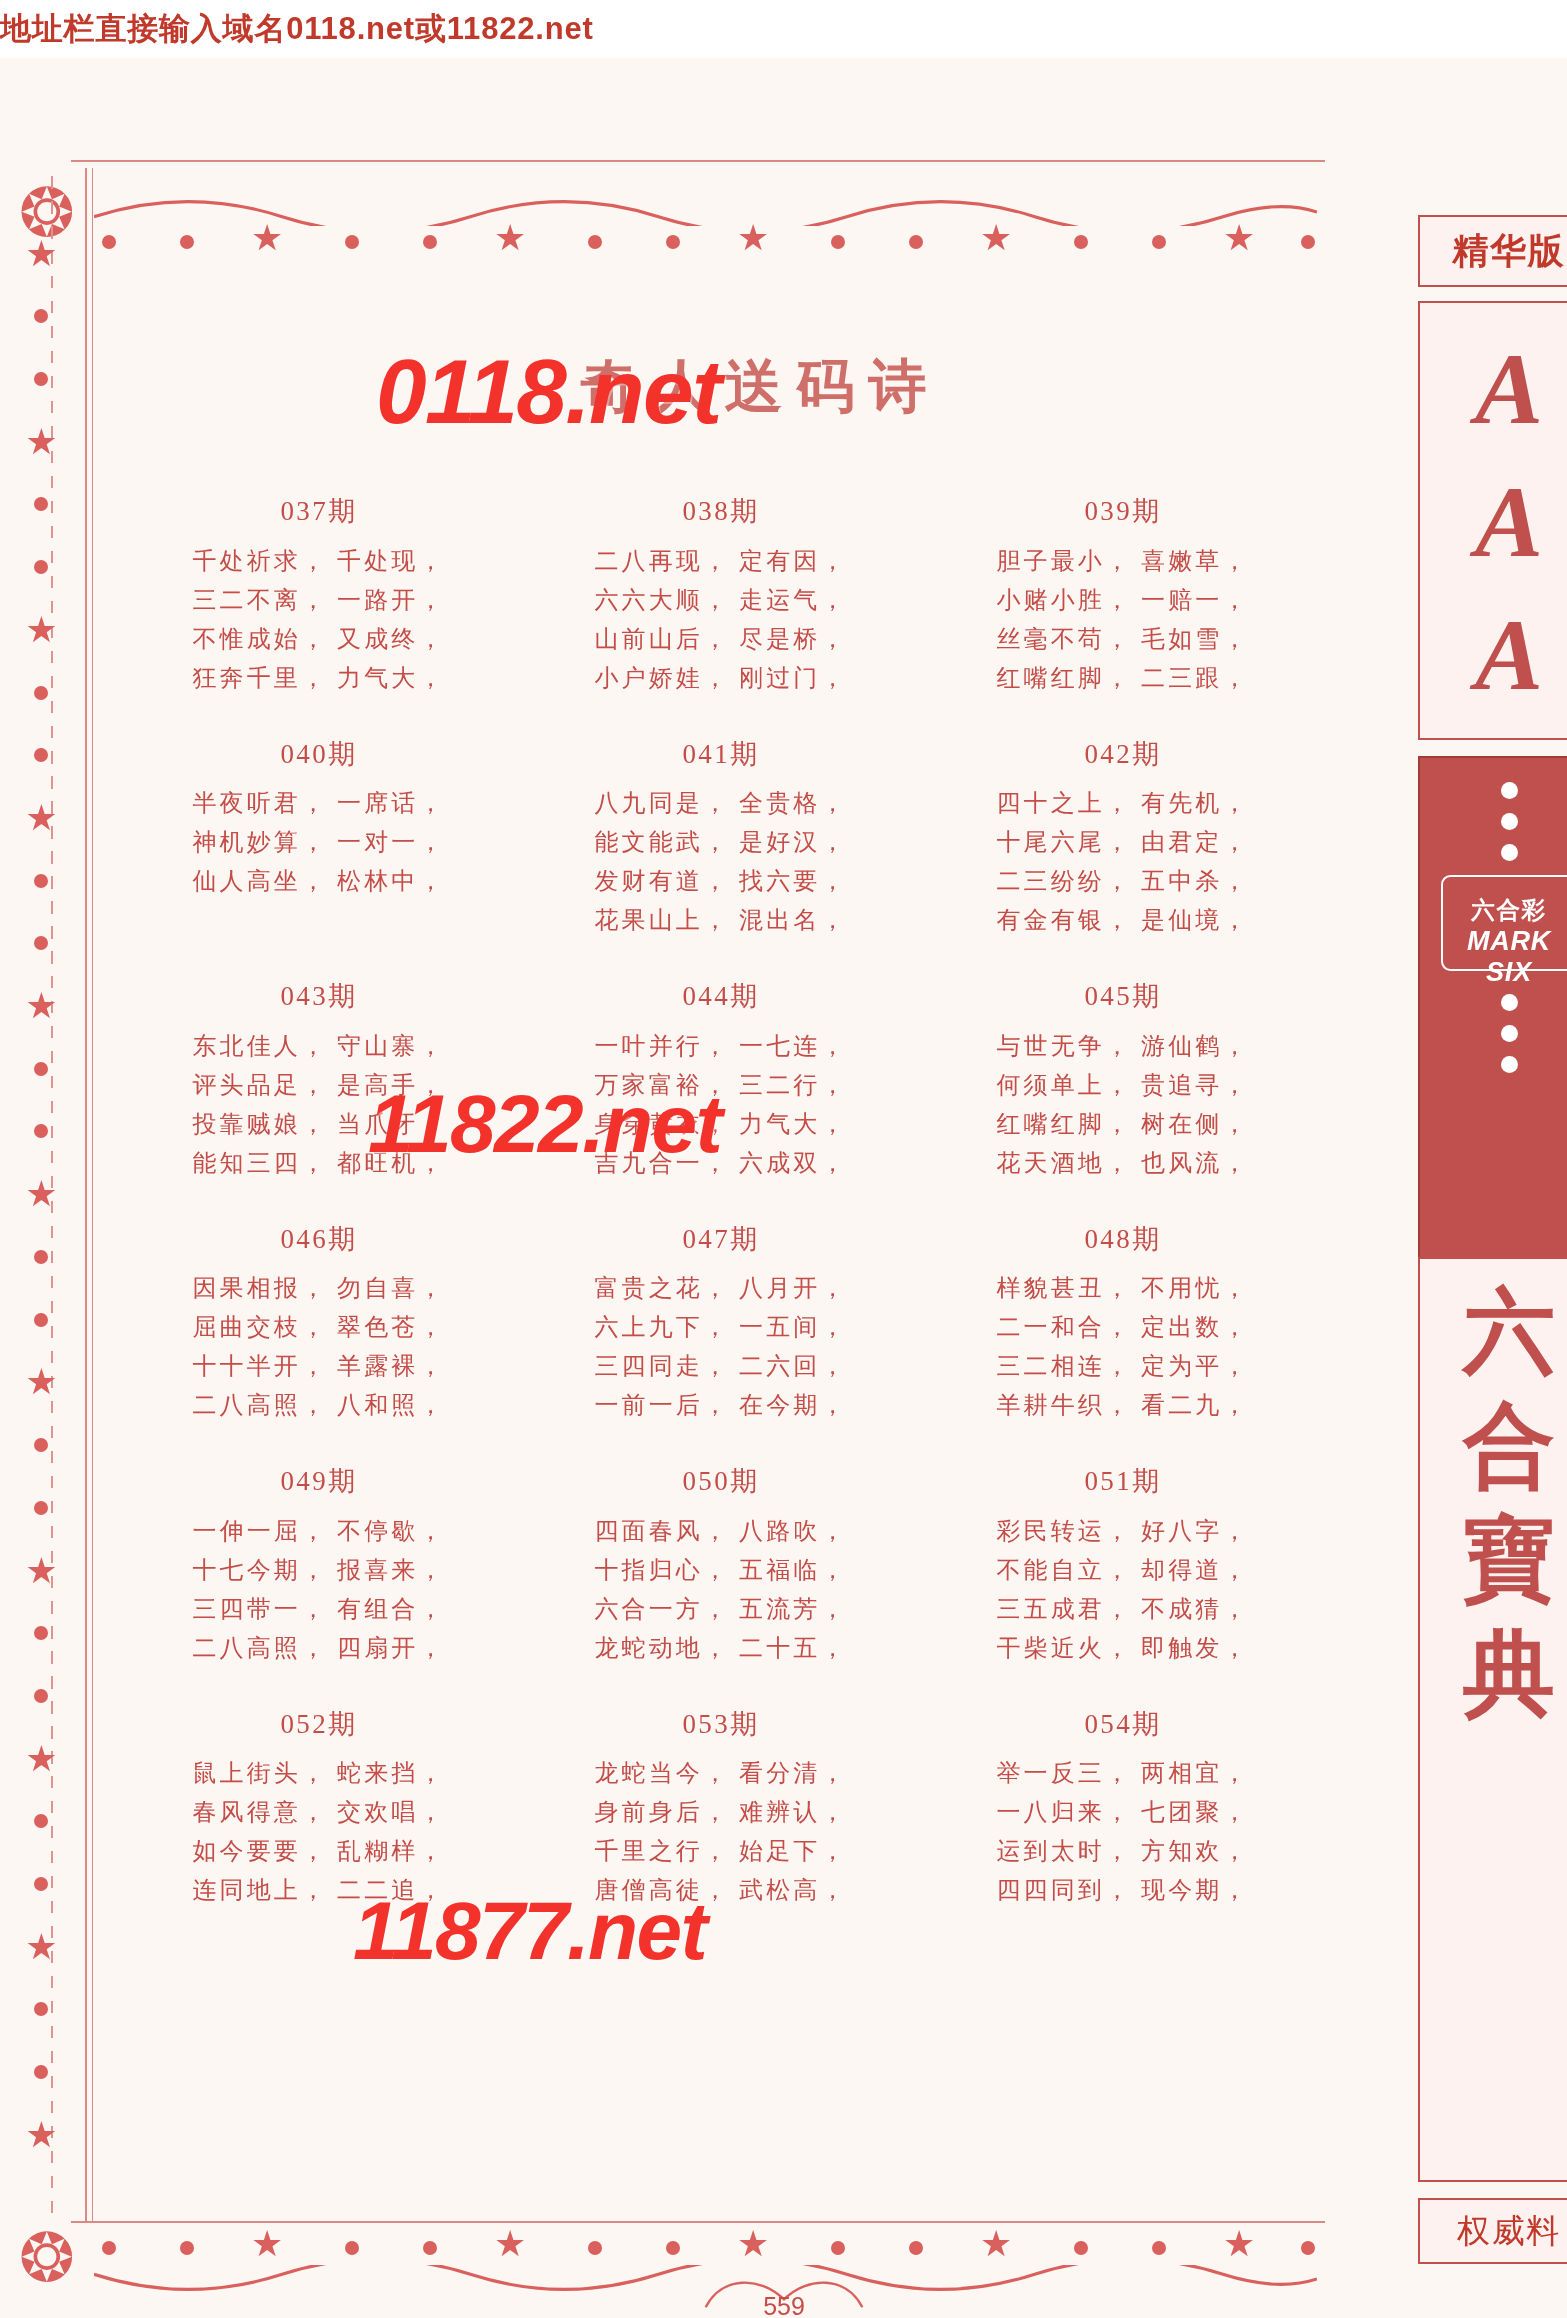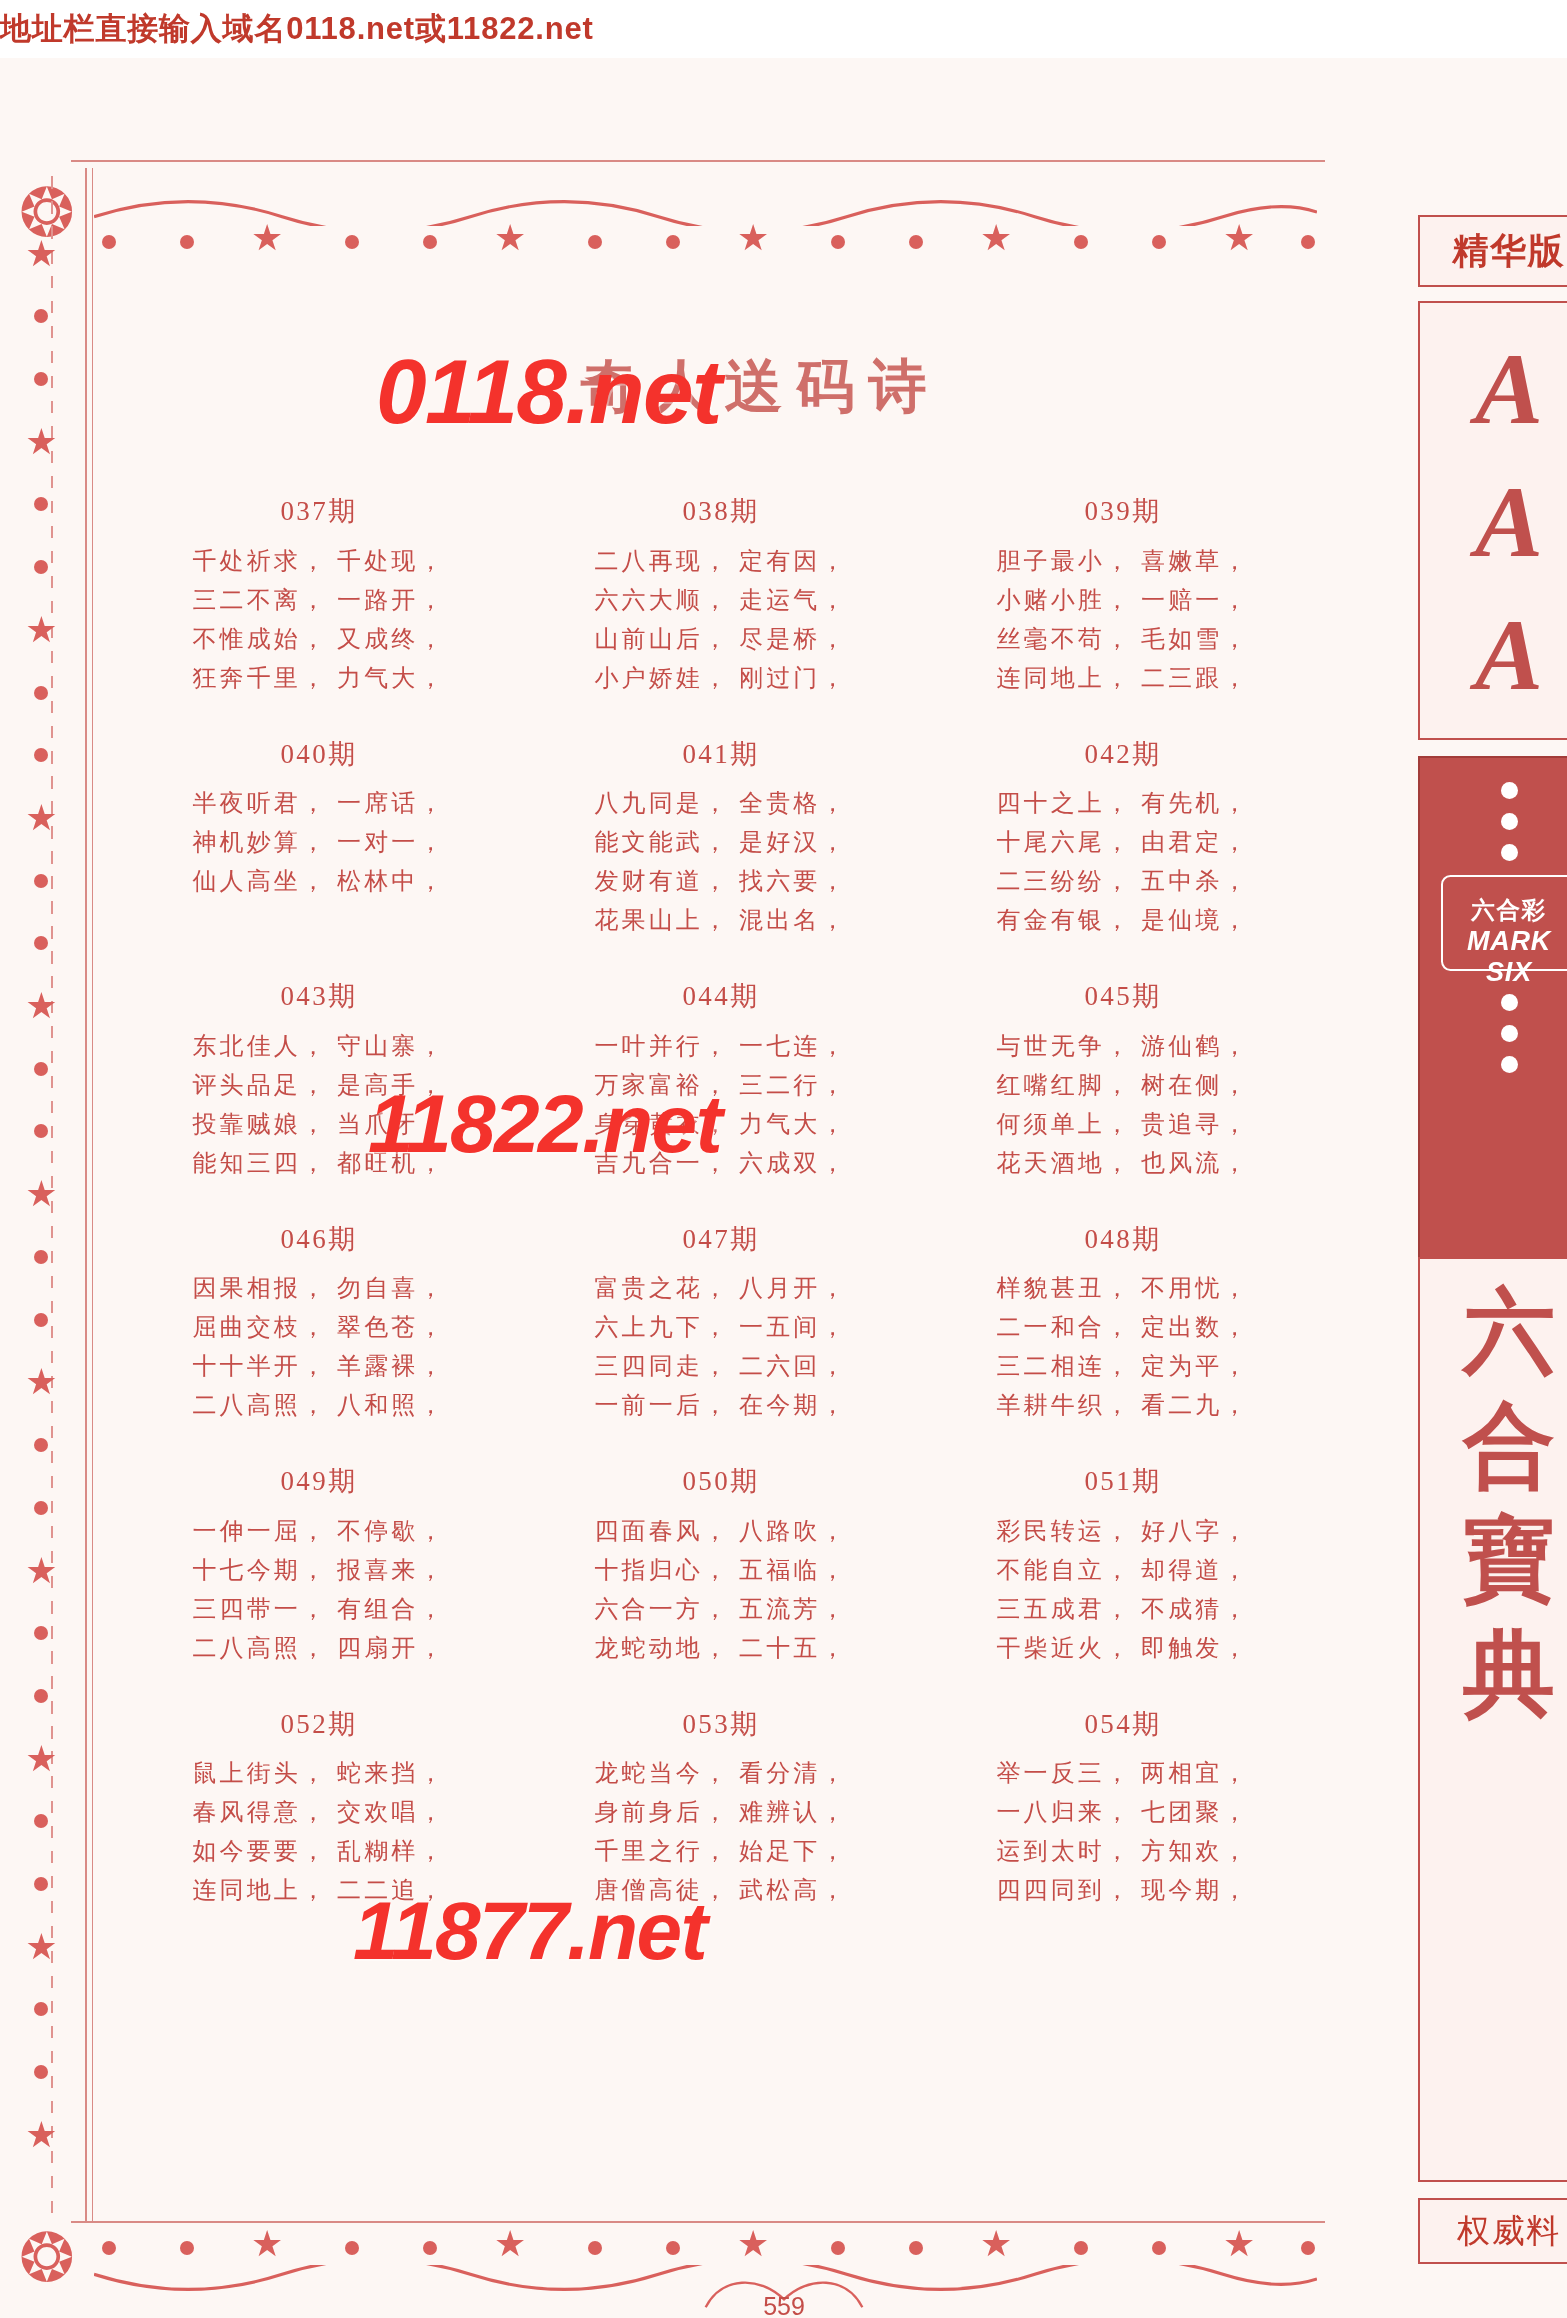--- a/index.html
+++ b/index.html
@@ -424,21 +424,21 @@
         <div class="poem-line">二八再现， 定有因，</div>
         <div class="poem-line">六六大顺， 走运气，</div>
         <div class="poem-line">山前山后， 尽是桥，</div>
         <div class="poem-line">小户娇娃， 刚过门，</div>
       </div>
       <div class="cell">
         <div class="cell-head">039期</div>
         <div class="poem-line">胆子最小， 喜嫩草，</div>
         <div class="poem-line">小赌小胜， 一赔一，</div>
         <div class="poem-line">丝毫不苟， 毛如雪，</div>
-        <div class="poem-line">连同地上， 二三跟，</div>
+        <div class="poem-line">红嘴红脚， 二三跟，</div>
       </div>
     </div>
 
     <div class="grid-row">
       <div class="cell">
         <div class="cell-head">040期</div>
         <div class="poem-line">半夜听君， 一席话，</div>
         <div class="poem-line">神机妙算， 一对一，</div>
         <div class="poem-line">仙人高坐， 松林中，</div>
       </div>
@@ -469,22 +469,22 @@
       <div class="cell">
         <div class="cell-head">044期</div>
         <div class="poem-line">一叶并行， 一七连，</div>
         <div class="poem-line">万家富裕， 三二行，</div>
         <div class="poem-line">身穿黄衣， 力气大，</div>
         <div class="poem-line">吉九合一， 六成双，</div>
       </div>
       <div class="cell">
         <div class="cell-head">045期</div>
         <div class="poem-line">与世无争， 游仙鹤，</div>
+        <div class="poem-line">何须单上， 贵追寻，</div>
         <div class="poem-line">红嘴红脚， 树在侧，</div>
-        <div class="poem-line">何须单上， 贵追寻，</div>
         <div class="poem-line">花天酒地， 也风流，</div>
       </div>
     </div>
 
     <div class="grid-row">
       <div class="cell">
         <div class="cell-head">046期</div>
         <div class="poem-line">因果相报， 勿自喜，</div>
         <div class="poem-line">屈曲交枝， 翠色苍，</div>
         <div class="poem-line">十十半开， 羊露裸，</div>

